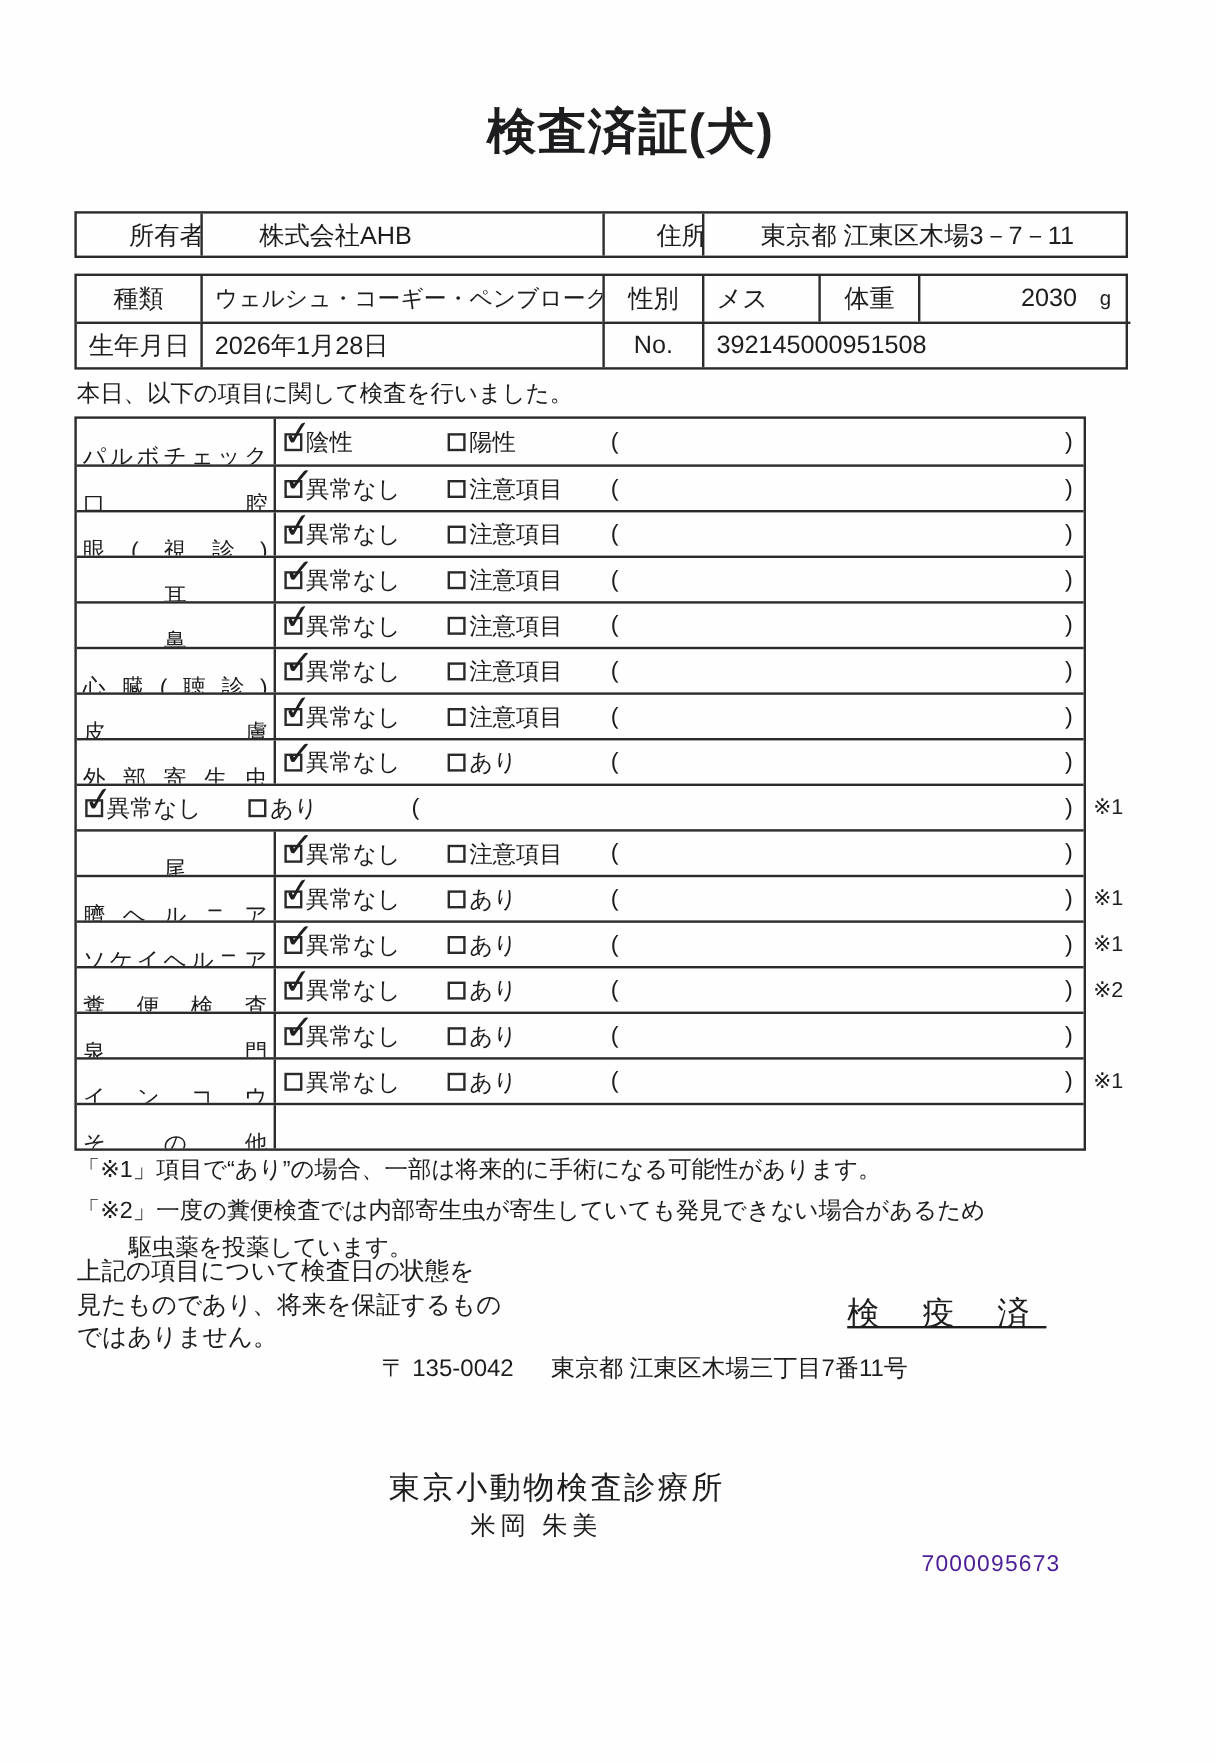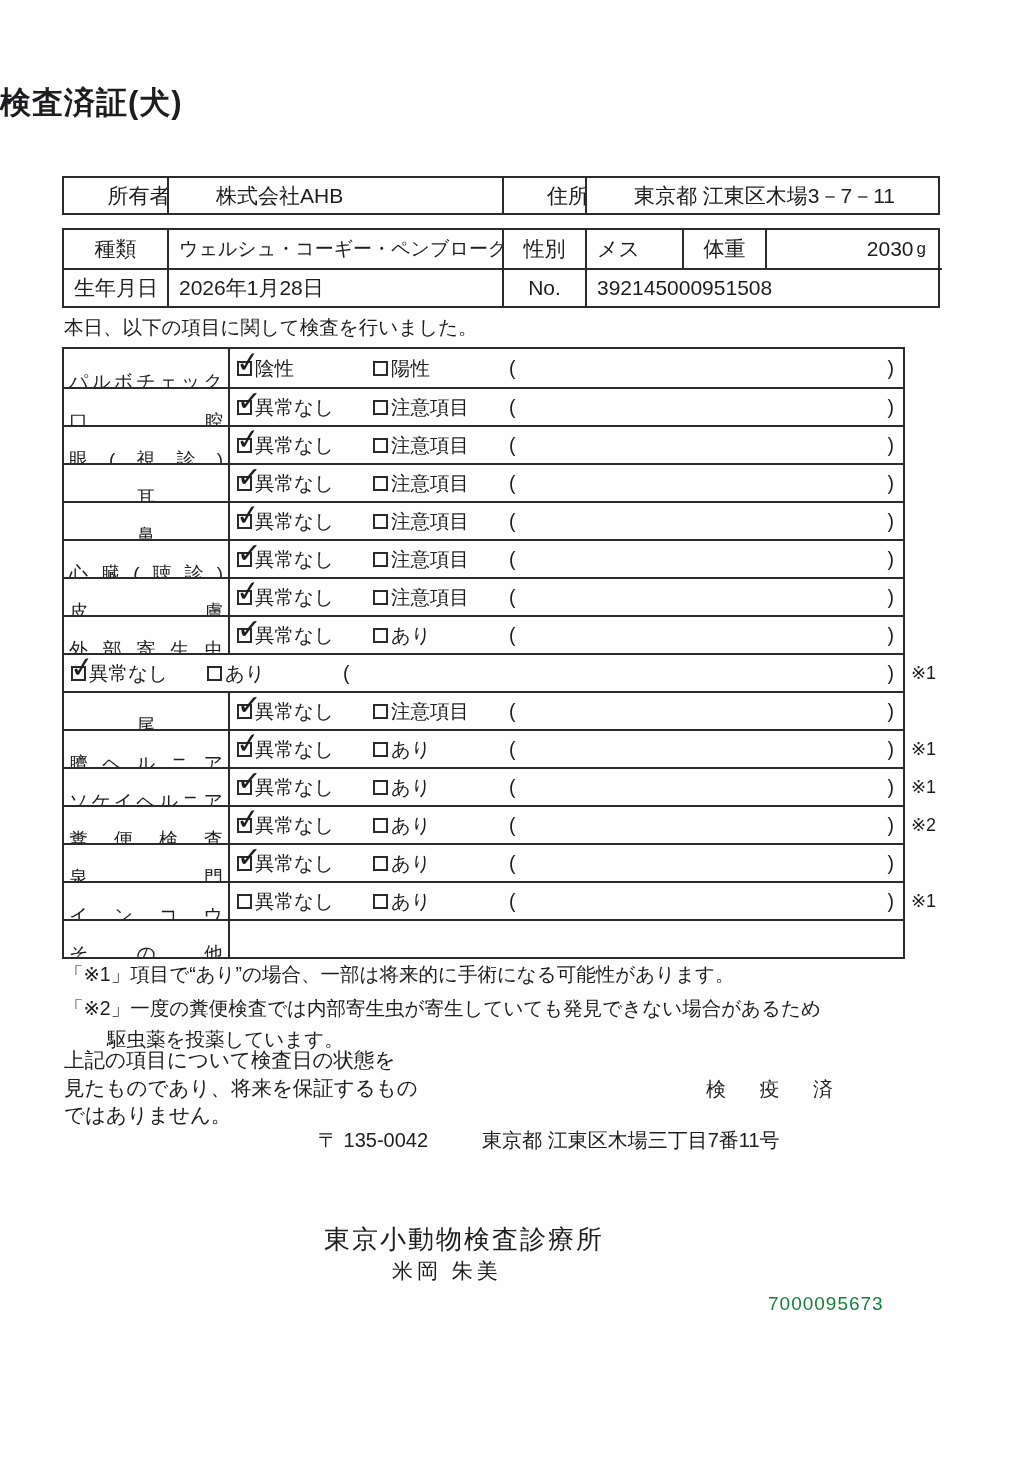--- a/index.html
+++ b/index.html
@@ -1,40 +1,40 @@
 <!DOCTYPE html>
 <html lang="ja"><head>
 <meta charset="utf-8">
 <style>
   * { margin:0; padding:0; box-sizing:border-box; }
   html,body { background:#ffffff; }
   body { font-family:"Liberation Sans","DejaVu Sans",sans-serif; color:#1d1d1f; }
   .page { position:relative; width:1013px; height:1469px; background:#fefefe; overflow:hidden; margin:0 auto; }
 
-  .title { position:absolute; top:82px; left:0; right:0; 
-           font-size:31px; font-weight:700; letter-spacing:1px; }
+  .title { position:absolute; top:82px; left:0; right:0; text-align:center;
+           font-size:41px; font-weight:700; letter-spacing:1px;padding-left:38px; }
 
   .date-row { position:absolute; top:141px; left:563px; width:377px;
               display:flex; justify-content:space-between; font-size:20px; }
 
   
   .grid { position:absolute; left:62px; width:878px; display:grid; border:2px solid #2b2b2b; }
   .cell { display:flex; align-items:center; font-size:21px; overflow:hidden; white-space:nowrap; }
   .cell.lbl { justify-content:center; }
   .cell.val { padding-left:10px; }
   .bl { border-left:2px solid #2b2b2b; }
   .bt { border-top:2px solid #2b2b2b; }
 
   .owner-grid { top:176px; grid-template-columns:103px 335px 83px 357px; }
   .owner-grid .cell { height:35px;padding-left:47px; }
 
   .pet-grid { top:228px; grid-template-columns:103px 335px 83px 97px 83px 177px; }
   .pet-grid .cell { height:38px; }
   .breed-val { font-size:19px; }
-  .weight-val { justify-content:flex-end; padding-right:16px; gap:3px; }
+  .weight-val { justify-content:flex-end; padding-right:16px; gap:19px; }
   .weight-val .unit { font-size:17px; }
   .no-val { grid-column:4 / 7; }
 
   .intro { position:absolute; top:314px; left:64px; font-size:19.5px; }
 
   
   .check-table { position:absolute; top:347px; left:62px; width:843px; border:2px solid #2b2b2b; }
   .check-row { position:relative; display:flex; align-items:stretch; height:38px; border-top:2px solid #2b2b2b; }
   .check-row:first-child { border-top:none; }
   .name-cell { width:166px; flex:none; border-right:2px solid #2b2b2b; padding:16px 5px;
@@ -52,27 +52,27 @@
   .spacer { flex:1; }
   .row-note { position:absolute; left:calc(100% + 8px); top:50%; transform:translateY(-50%);
               font-size:18px; white-space:nowrap; }
 
   
   .footnotes { position:absolute; top:961px; left:64px; font-size:19.5px; }
   .footnotes p { margin-bottom:7px; }
   .footnotes p.indent { margin-left:43px; margin-top:-3px; }
 
   .disclaimer { position:absolute; top:1046px; left:64px; font-size:20.5px; line-height:1.35; }
-  .stamp { position:absolute; top:1076px; left:706px; font-size:20px; letter-spacing:14px; white-space:nowrap; }
-
-  .postal-row { position:absolute; top:1127px; left:318px; font-size:20px; display:flex; gap:54px; white-space:nowrap; }
+  .stamp { position:absolute; top:1076px; left:706px; font-size:27px; letter-spacing:14px; white-space:nowrap;text-decoration:underline; }
+
+  .postal-row { position:absolute; top:1127px; left:318px; font-size:20px; display:flex; gap:31px; white-space:nowrap; }
   .tel-row { position:absolute; top:1177px; left:330px; font-size:19.5px; letter-spacing:0.5px; white-space:nowrap; }
   .clinic-name { position:absolute; top:1222px; left:324px; font-size:26px; letter-spacing:2px; white-space:nowrap; }
   .vet-name { position:absolute; top:1257px; left:392px; font-size:21px; letter-spacing:4px; white-space:nowrap; }
-  .serial { position:absolute; top:1293px; left:768px; font-size:19px; letter-spacing:1px; color:#15803d; }
+  .serial { position:absolute; top:1293px; left:768px; font-size:19px; letter-spacing:1px; color:#4c1d95; }
 </style>
 </head>
 <body>
 
 <div class="page">
 
   <h1 class="title">検査済証(犬)</h1>
 
 
   <div class="grid owner-grid">

